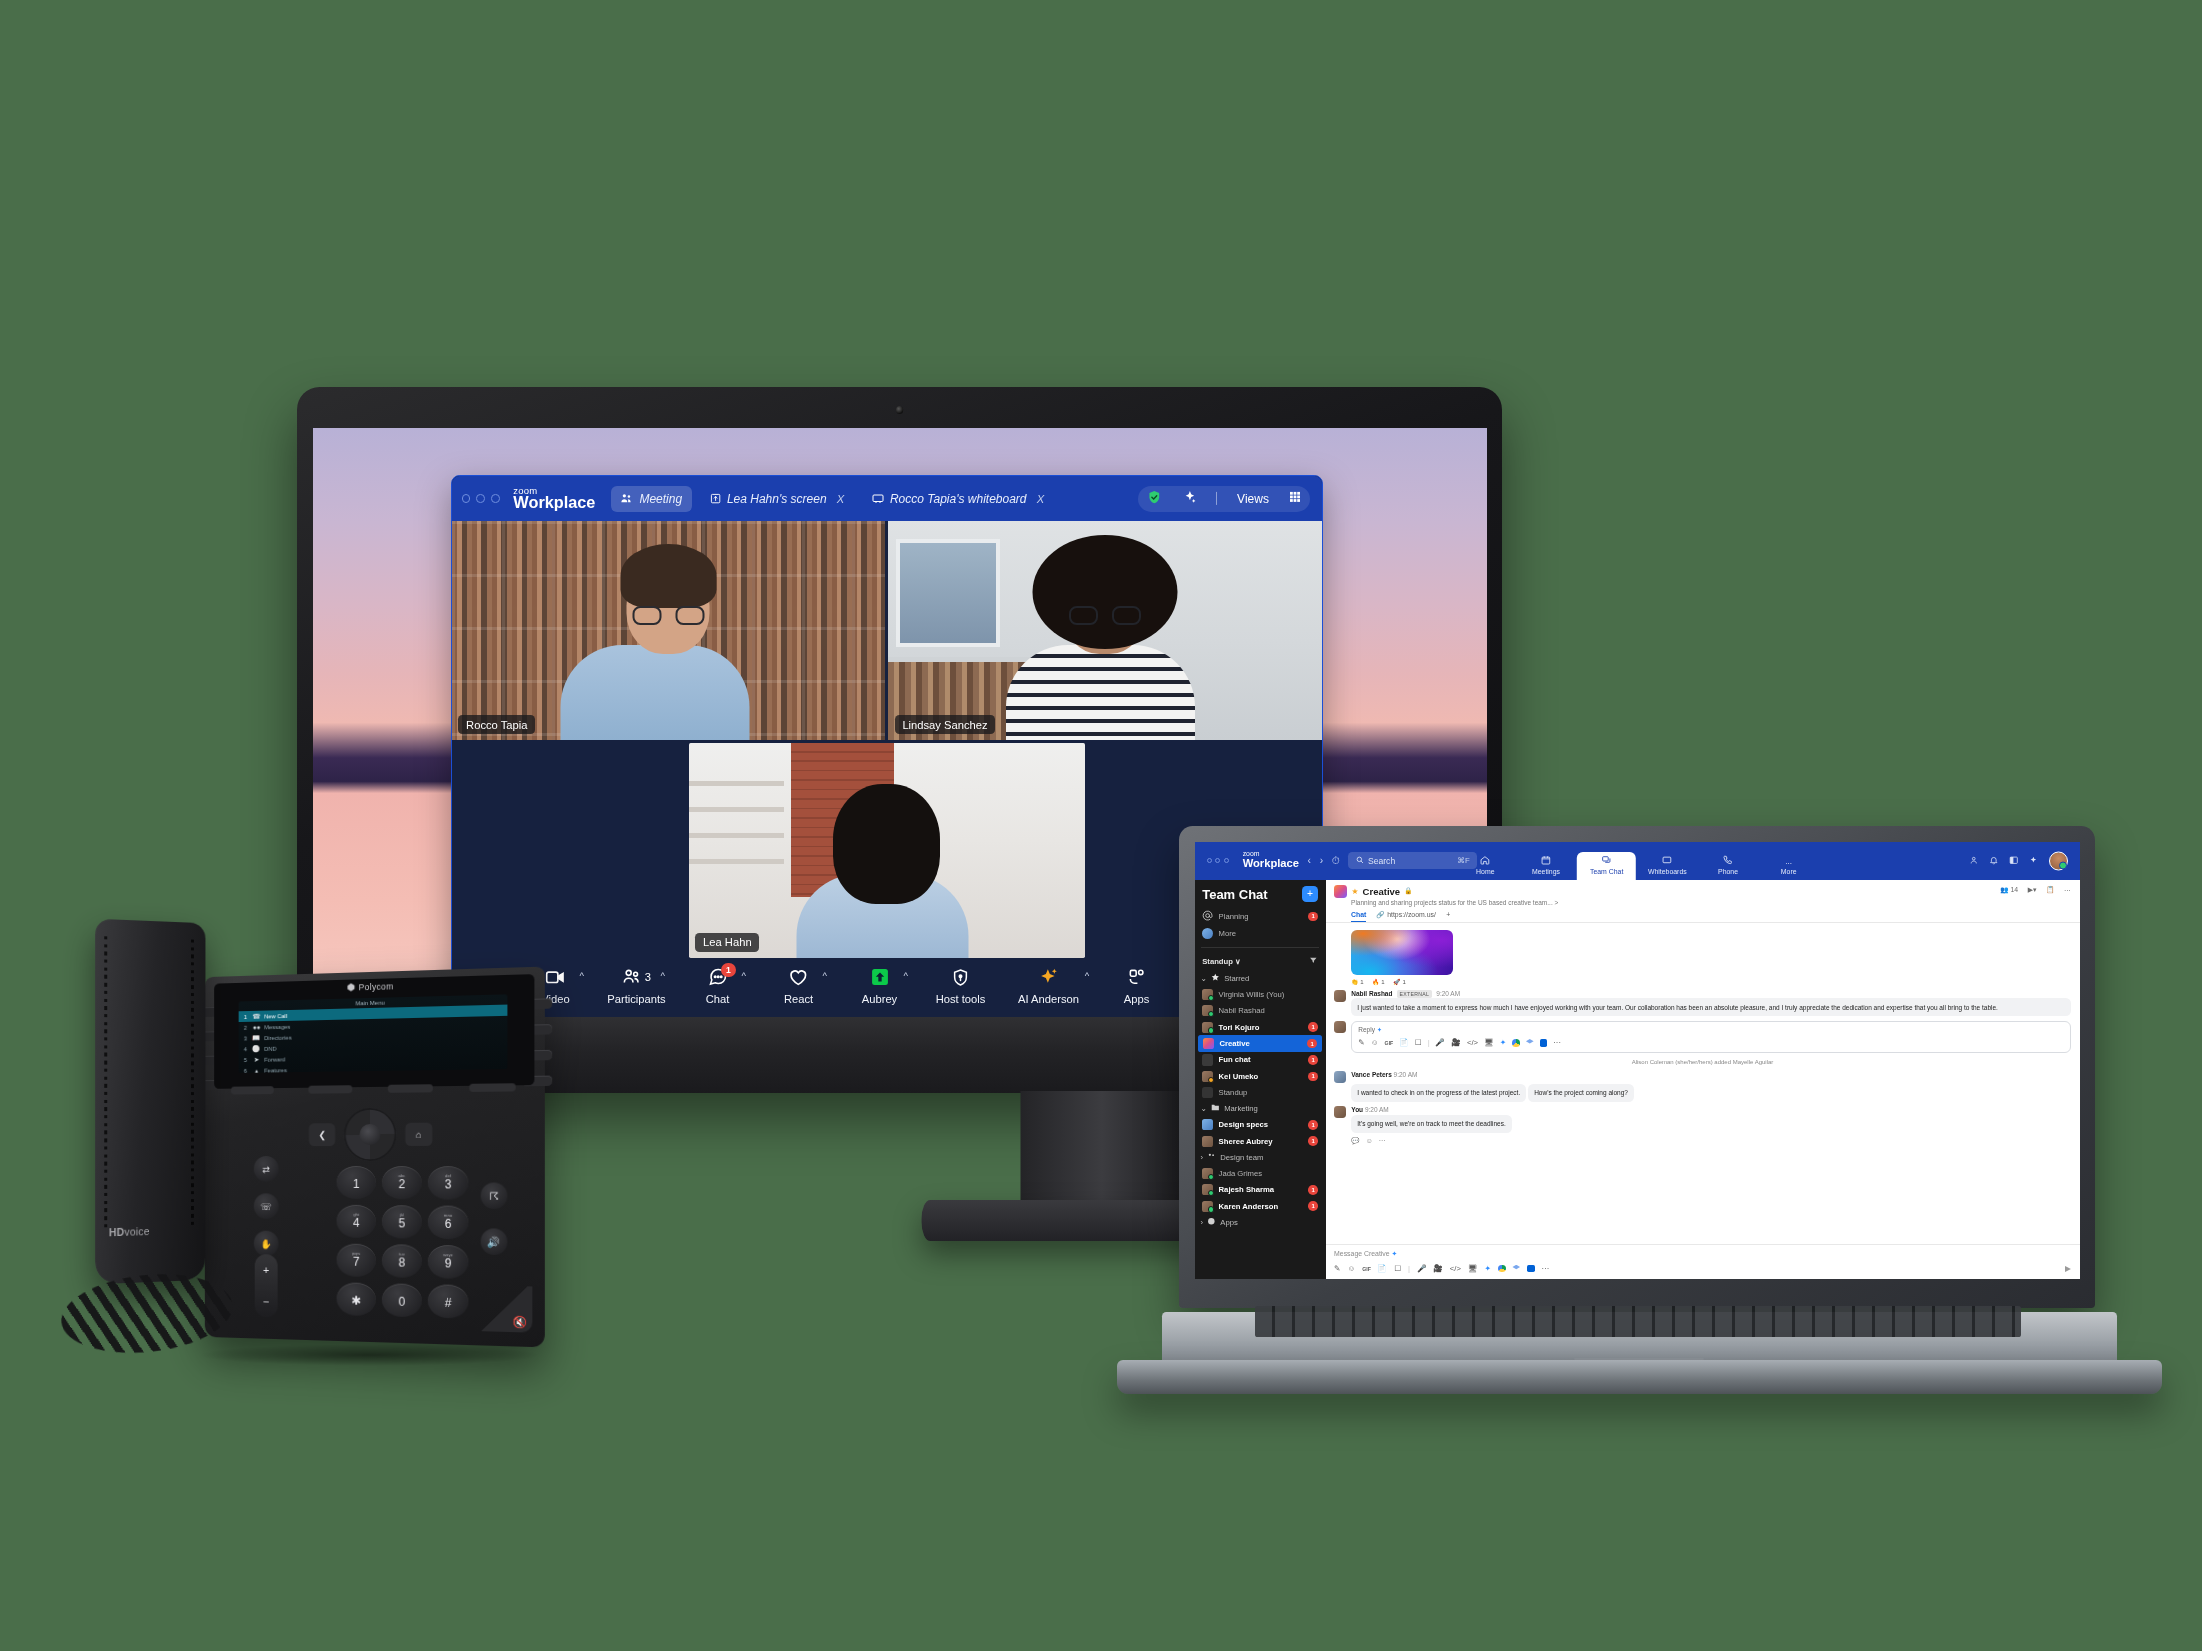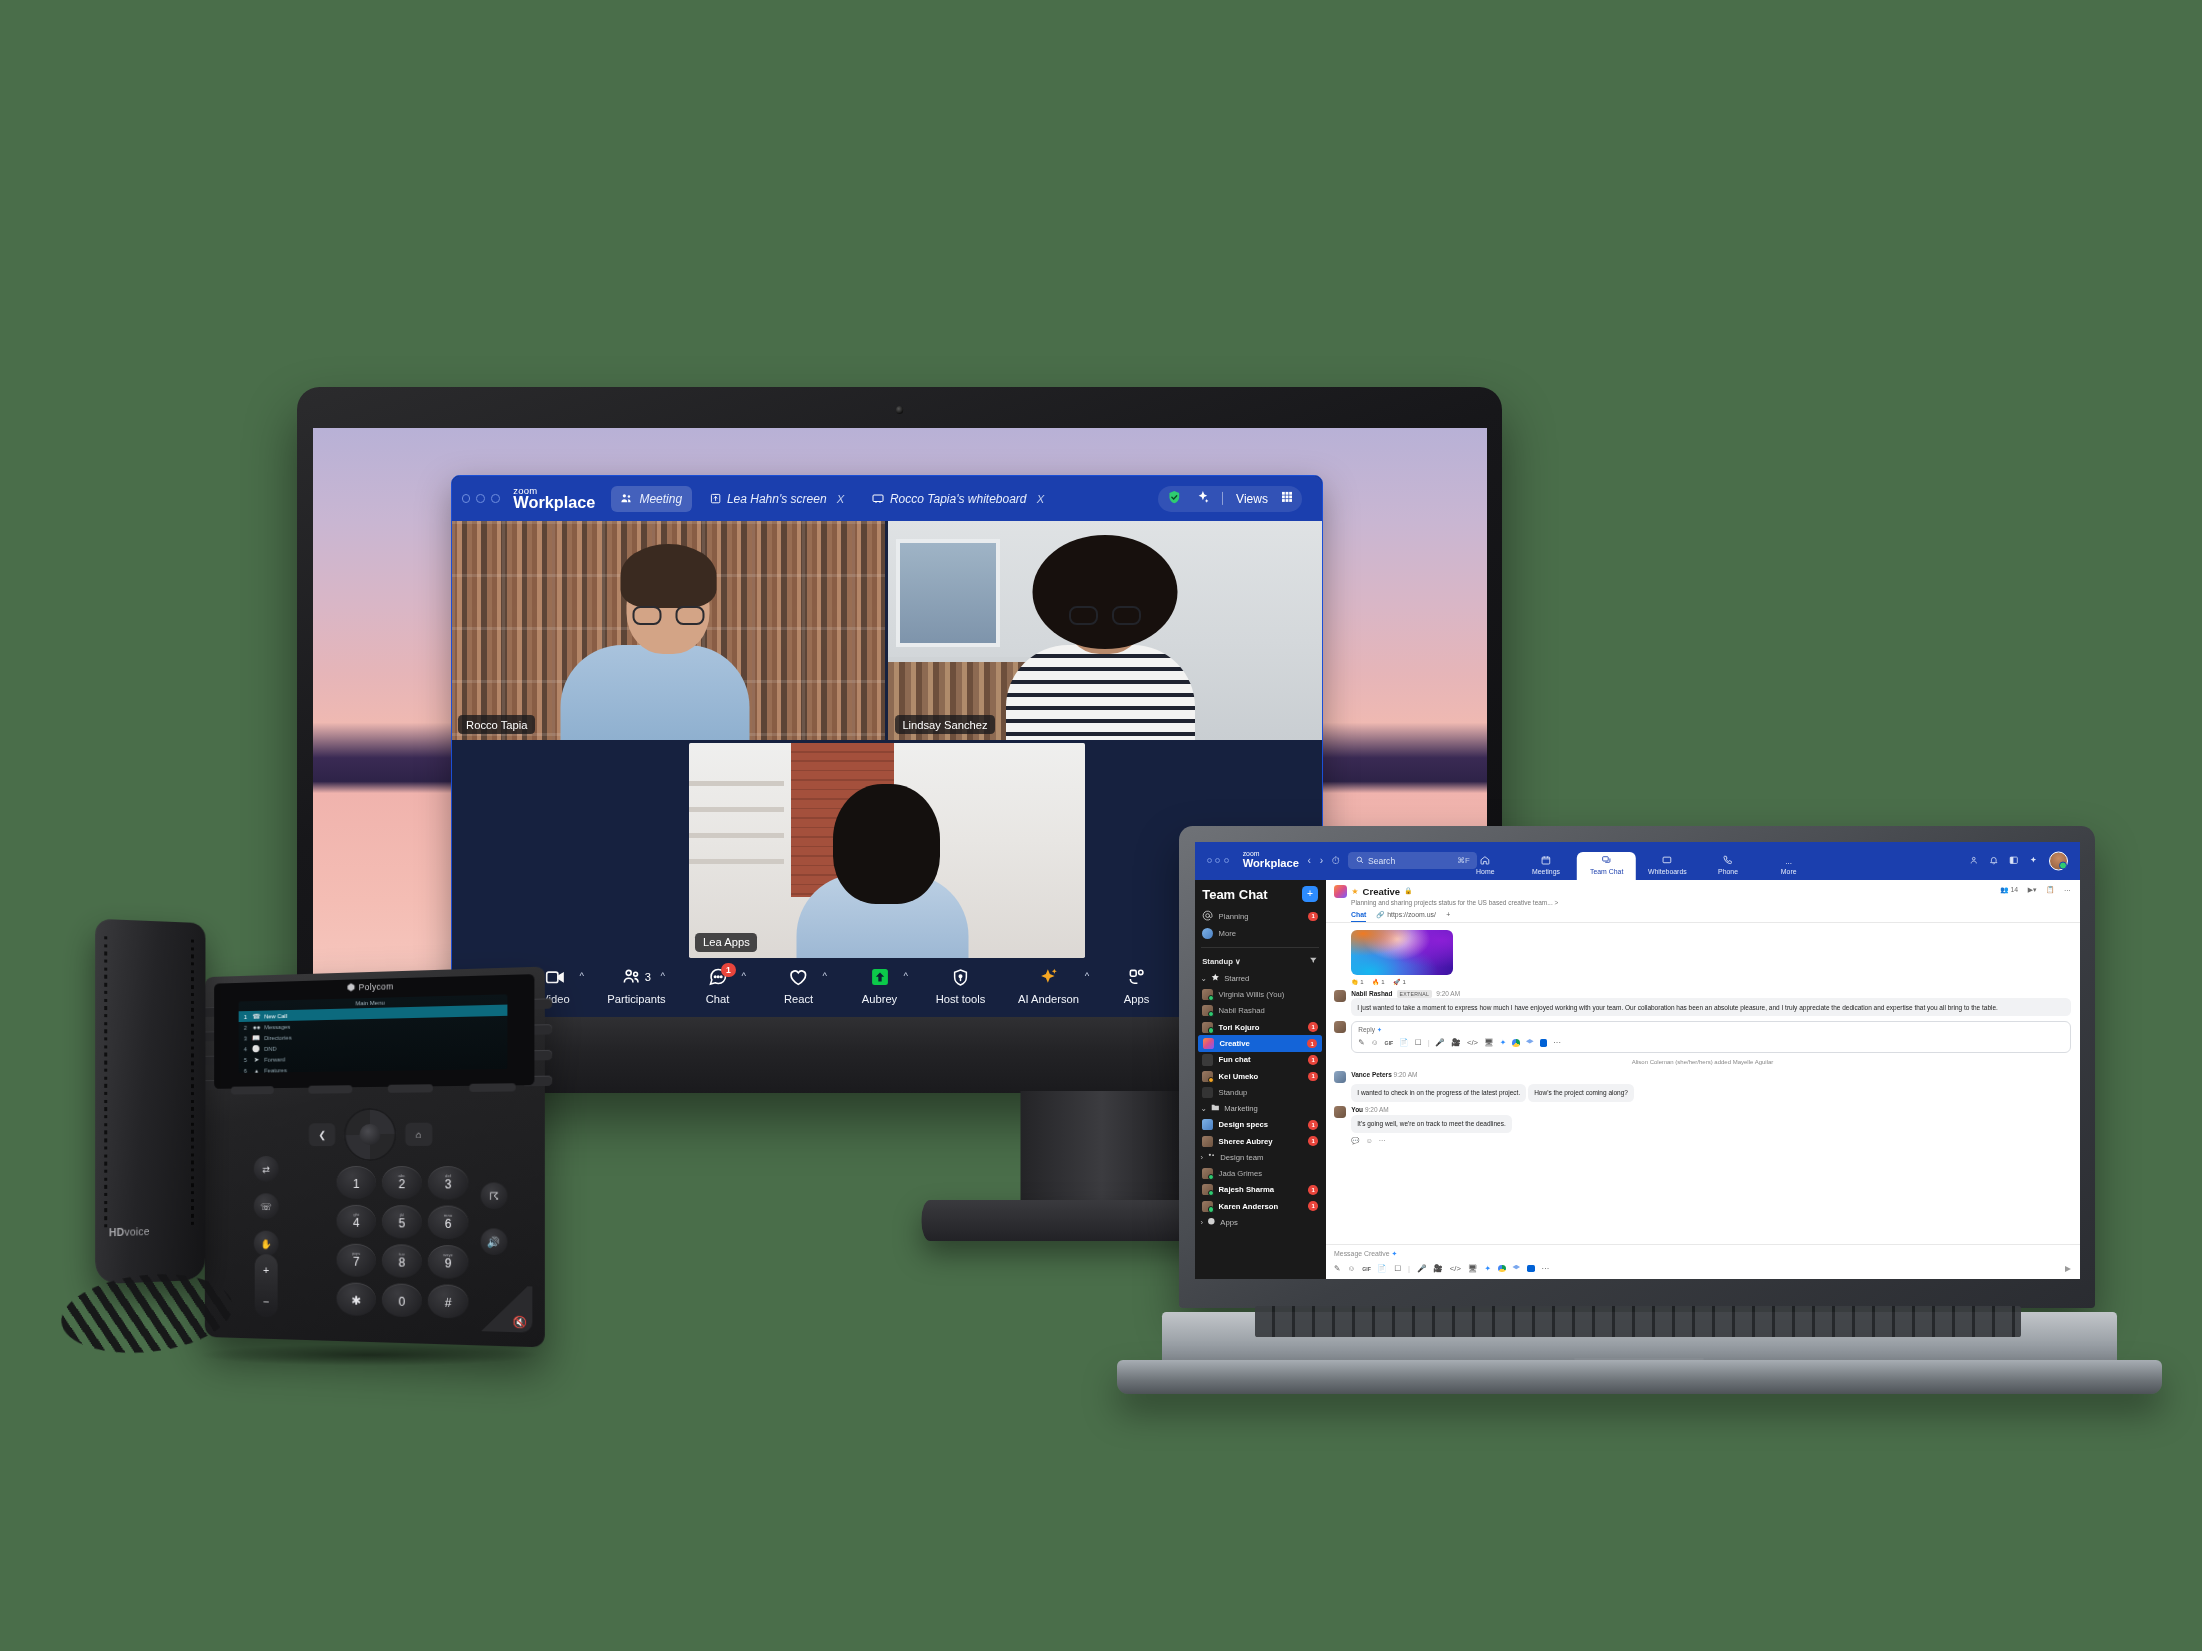--- a/index.html
+++ b/index.html
@@ -69,22 +69,22 @@
   .tl-dots i { width:8.6px;height:8.6px;border-radius:50%;
     border:1.2px solid #6f8ede; display:block;}
   .zw-logo { color:#fff; line-height:1; margin-right:6.9px;}
   .zw-logo .s1 { font-size:9.5px; display:block; letter-spacing:0.2px;}
   .zw-logo .s2 { font-size:16.3px; font-weight:bold; display:block; margin-top:-1.7px;}
   .ztab { display:flex; align-items:center; gap:6px; color:#e8eefc;
     font-size:12px; padding:6px 9.5px; border-radius:6px; white-space:nowrap;font-style:italic;}
   .ztab.active { background:rgba(255,255,255,.18); }
   .ztab .x { color:#c3d0ee; font-size:11.2px; margin-left:4.3px; }
   .ztab .ic { display:inline-flex; }
-  .tb-right { position:absolute; right:20px; top:50%; transform:translateY(-50%);
-    display:flex; align-items:center; gap:13px;
+  .tb-right { position:absolute; right:12px; top:50%; transform:translateY(-50%);
+    display:flex; align-items:center; gap:20px;
     background:rgba(255,255,255,.10); padding:4.3px 8.6px; border-radius:13.8px;}
   .tb-right .vw { color:#fff; font-size:12px; }
   .tb-sep { width:0.9px; height:13px; background:rgba(255,255,255,.45); }
 
   .zoom-stage { position:relative; height:430px; background:#16213f; padding:0; }
   .vrow { display:flex; gap:2.6px; height:219px; }
   .vtile { position:relative; overflow:hidden; flex:1; }
   .vtile.centered { width:396px; height:215px; margin:2.6px auto 0; flex:none;
      border-radius:1.7px;}
   .nametag { position:absolute; left:6.9px; bottom:6px;
@@ -477,21 +477,21 @@
           </div>
 
           <div class="vtile centered">
             <div class="ph ph-brick"></div>
             <div class="person" style="width:181px;">
               <div class="p-head" style="background:#e0b494;width:72px;height:83px;">
                 <div class="p-hair" style="top:-15.5px;width:107px;height:120px;background:#14100e;border-radius:46% 46% 40% 40%;"></div>
               </div>
               <div class="p-body" style="background:linear-gradient(180deg,#bcd0e4,#9db8d4);width:172px;height:84px;"></div>
             </div>
-            <div class="nametag">Lea Apps</div>
+            <div class="nametag">Lea Hahn</div>
           </div>
         </div>
 
         <div class="zoom-toolbar">
 
           <div class="tbtn">
             <span class="caret">^</span>
             <span class="ico">
               <svg width="20.6" height="20.6" viewBox="0 0 24 24" fill="none" stroke="#fff" stroke-width="1.9">
                   <rect x="2" y="6" width="13" height="12" rx="2.4"></rect>

